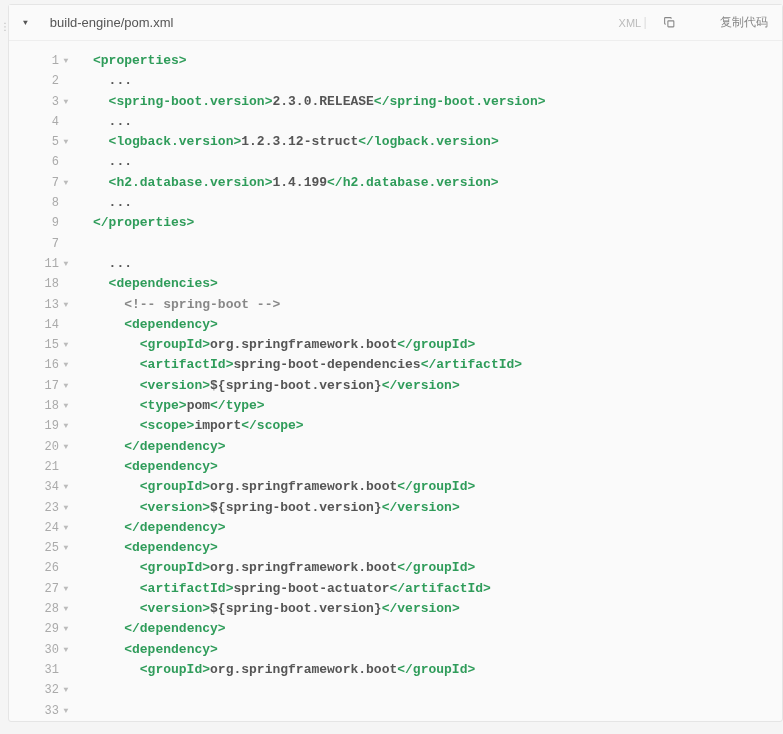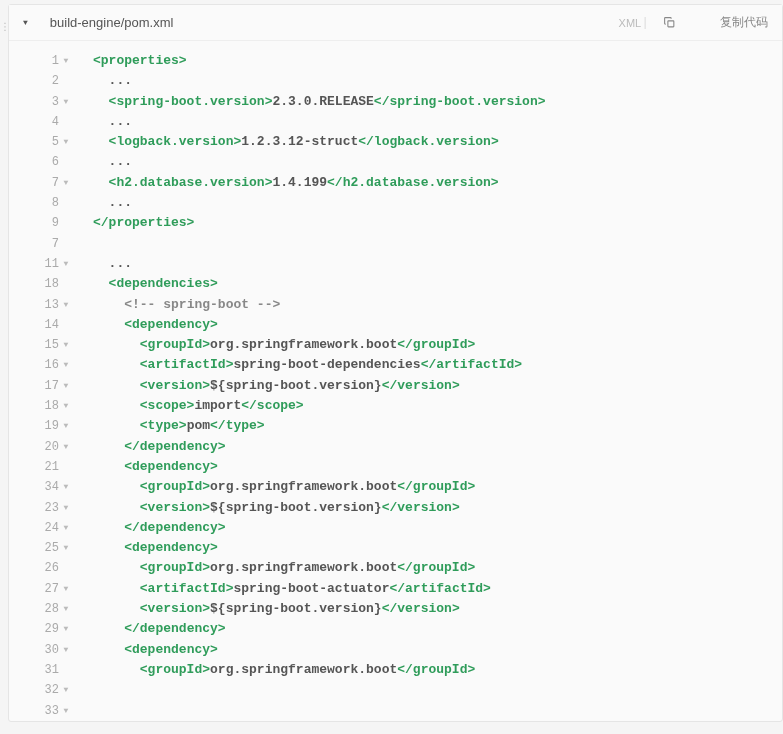--- a/index.html
+++ b/index.html
@@ -175,22 +175,22 @@
         <div class="cline"><span class="txt">  ...</span></div>
         <div class="cline"><span class="tag">&lt;/properties&gt;</span></div>
         <div class="cline"></div>
         <div class="cline"><span class="txt">  ...</span></div>
         <div class="cline"><span class="txt">  </span><span class="tag">&lt;dependencies&gt;</span></div>
         <div class="cline"><span class="txt">    </span><span class="cmt">&lt;!-- spring-boot --&gt;</span></div>
         <div class="cline"><span class="txt">    </span><span class="tag">&lt;dependency&gt;</span></div>
         <div class="cline"><span class="txt">      </span><span class="tag">&lt;groupId&gt;</span><span class="txt">org.springframework.boot</span><span class="tag">&lt;/groupId&gt;</span></div>
         <div class="cline"><span class="txt">      </span><span class="tag">&lt;artifactId&gt;</span><span class="txt">spring-boot-dependencies</span><span class="tag">&lt;/artifactId&gt;</span></div>
         <div class="cline"><span class="txt">      </span><span class="tag">&lt;version&gt;</span><span class="txt">${spring-boot.version}</span><span class="tag">&lt;/version&gt;</span></div>
+        <div class="cline"><span class="txt">      </span><span class="tag">&lt;type&gt;</span><span class="txt">pom</span><span class="tag">&lt;/type&gt;</span></div>
         <div class="cline"><span class="txt">      </span><span class="tag">&lt;scope&gt;</span><span class="txt">import</span><span class="tag">&lt;/scope&gt;</span></div>
-        <div class="cline"><span class="txt">      </span><span class="tag">&lt;type&gt;</span><span class="txt">pom</span><span class="tag">&lt;/type&gt;</span></div>
         <div class="cline"><span class="txt">    </span><span class="tag">&lt;/dependency&gt;</span></div>
         <div class="cline"><span class="txt">    </span><span class="tag">&lt;dependency&gt;</span></div>
         <div class="cline"><span class="txt">      </span><span class="tag">&lt;groupId&gt;</span><span class="txt">org.springframework.boot</span><span class="tag">&lt;/groupId&gt;</span></div>
         <div class="cline"><span class="txt">      </span><span class="tag">&lt;version&gt;</span><span class="txt">${spring-boot.version}</span><span class="tag">&lt;/version&gt;</span></div>
         <div class="cline"><span class="txt">    </span><span class="tag">&lt;/dependency&gt;</span></div>
         <div class="cline"><span class="txt">    </span><span class="tag">&lt;dependency&gt;</span></div>
         <div class="cline"><span class="txt">      </span><span class="tag">&lt;groupId&gt;</span><span class="txt">org.springframework.boot</span><span class="tag">&lt;/groupId&gt;</span></div>
         <div class="cline"><span class="txt">      </span><span class="tag">&lt;artifactId&gt;</span><span class="txt">spring-boot-actuator</span><span class="tag">&lt;/artifactId&gt;</span></div>
         <div class="cline"><span class="txt">      </span><span class="tag">&lt;version&gt;</span><span class="txt">${spring-boot.version}</span><span class="tag">&lt;/version&gt;</span></div>
         <div class="cline"><span class="txt">    </span><span class="tag">&lt;/dependency&gt;</span></div>

